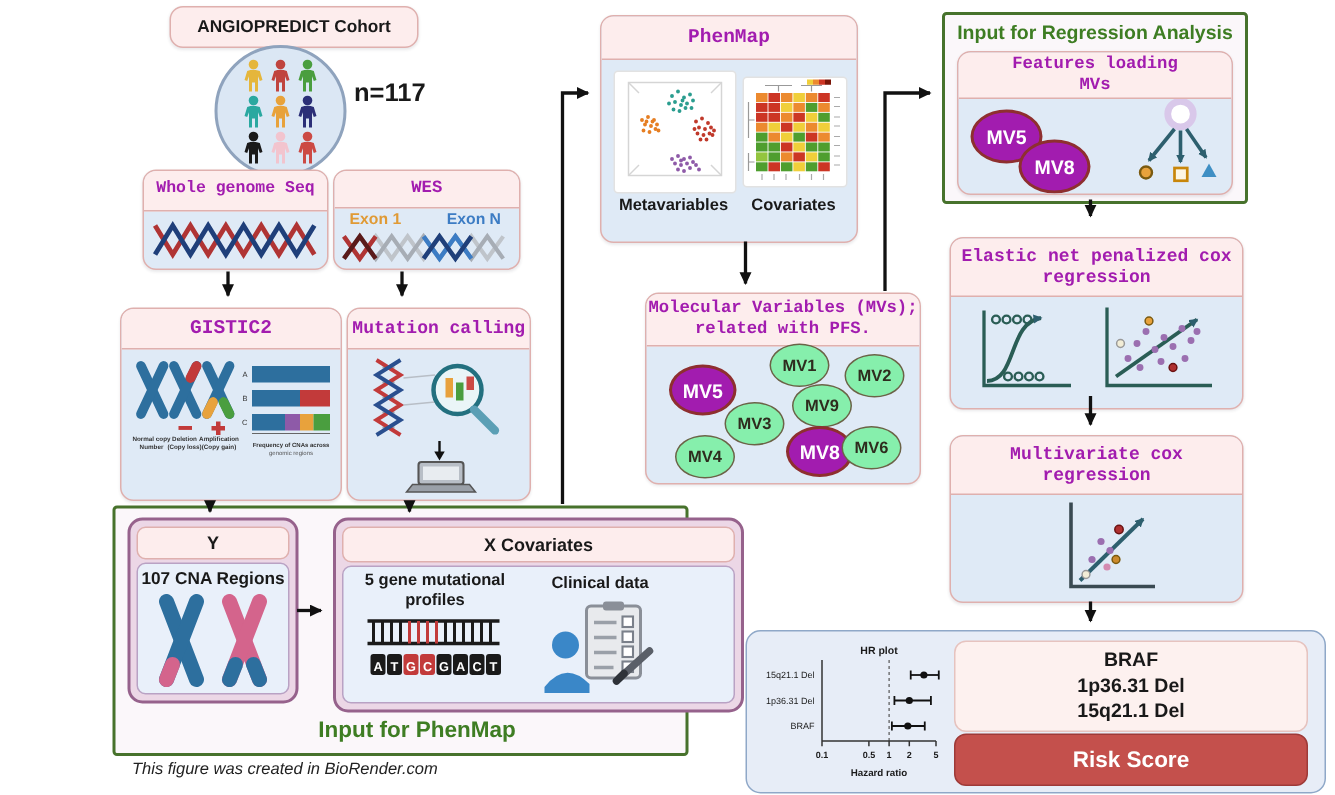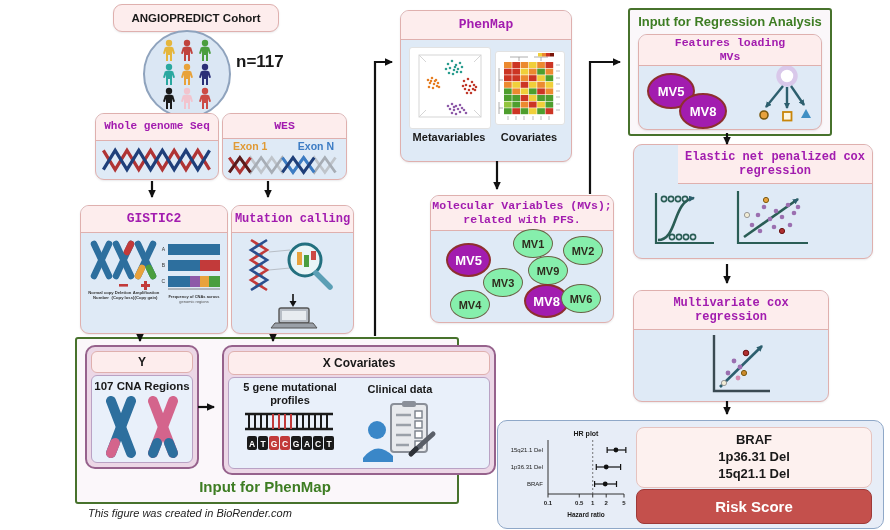--- a/index.html
+++ b/index.html
@@ -155,21 +155,21 @@
       <path d="M56.5,67 L60,73 L63.5,67 Z" fill="#111"></path>
       <g>
         <rect x="46" y="74" width="30" height="15" rx="2" fill="#b8bec6" stroke="#555" stroke-width="1.4"></rect>
         <rect x="49" y="77" width="24" height="9" fill="#e8ecf0"></rect>
         <path d="M42,89 H80 L84,94 H38 Z" fill="#9aa0a8" stroke="#555" stroke-width="1"></path>
       </g>
     </svg>
   </div>
 
   <div class="greenbox" style="left:75px;top:337px;width:380px;height:163px;"></div>
-  <div class="green-title" style="left:75px;top:478px;width:380px;font-size:15px;">Input for PhenMap</div>
+  <div class="green-title" style="left:75px;top:478px;width:380px;font-size:15px;padding-left:13px;">Input for PhenMap</div>
 
   <div class="shell" style="left:85px;top:345px;width:110px;height:120px;">
     <div class="shell-header" style="height:20px;font-size:12px;">
         <span>Y</span>
       </div>
     <div class="shell-body" style="top:28px;">
       <div class="lbl" style="left:0;right:0;top:4px;text-align:center;font-size:11.5px;">107 CNA Regions</div>
       <svg width="92" height="64" viewBox="0 0 92 64" style="position:absolute;left:5px;top:20px;">
         <g transform="translate(14,5)">
           <line x1="0" y1="0" x2="20" y2="52" stroke="#2d6f9e" stroke-width="10" stroke-linecap="round"></line>
@@ -409,21 +409,21 @@
         <line x1="54" y1="20" x2="37" y2="41" stroke="#2d5f6e" stroke-width="2.4" marker-end="url(#arrt)"></line>
         <line x1="58" y1="21" x2="58" y2="42" stroke="#2d5f6e" stroke-width="2.4" marker-end="url(#arrt)"></line>
         <line x1="62" y1="20" x2="75" y2="39" stroke="#2d5f6e" stroke-width="2.4" marker-end="url(#arrt)"></line>
         <circle cx="35" cy="49" r="4" fill="#e8a23c" stroke="#7a5a10" stroke-width="1.6"></circle>
         <rect x="54" y="46" width="8.5" height="8.5" fill="#fdf6e4" stroke="#c8860a" stroke-width="1.8"></rect>
         <path d="M77,43 L82,52 L72,52 Z" fill="#3f8fc4"></path>
       </svg>
     </div>
   </div>
 
-  <div class="panel" style="left:633px;top:144px;width:194px;height:113px;padding-left:44px;">
+  <div class="panel" style="left:633px;top:158px;width:194px;height:113px;">
     <div class="panel-header" style="height:38px;font-size:12px;">
       <span>Elastic net penalized cox</span>
       <span>regression</span>
     </div>
     <svg class="plot-ico" style="left:12px;top:44px;" width="72" height="62" viewBox="0 0 72 62">
       <path d="M10,4 V54 H68" stroke="#2a5d55" stroke-width="2.2" fill="none"></path>
       <g fill="none" stroke="#2a5d55" stroke-width="1.6">
         <circle cx="18" cy="10" r="2.6"></circle>
           <circle cx="25" cy="10" r="2.6"></circle>
           <circle cx="32" cy="10" r="2.6"></circle>

